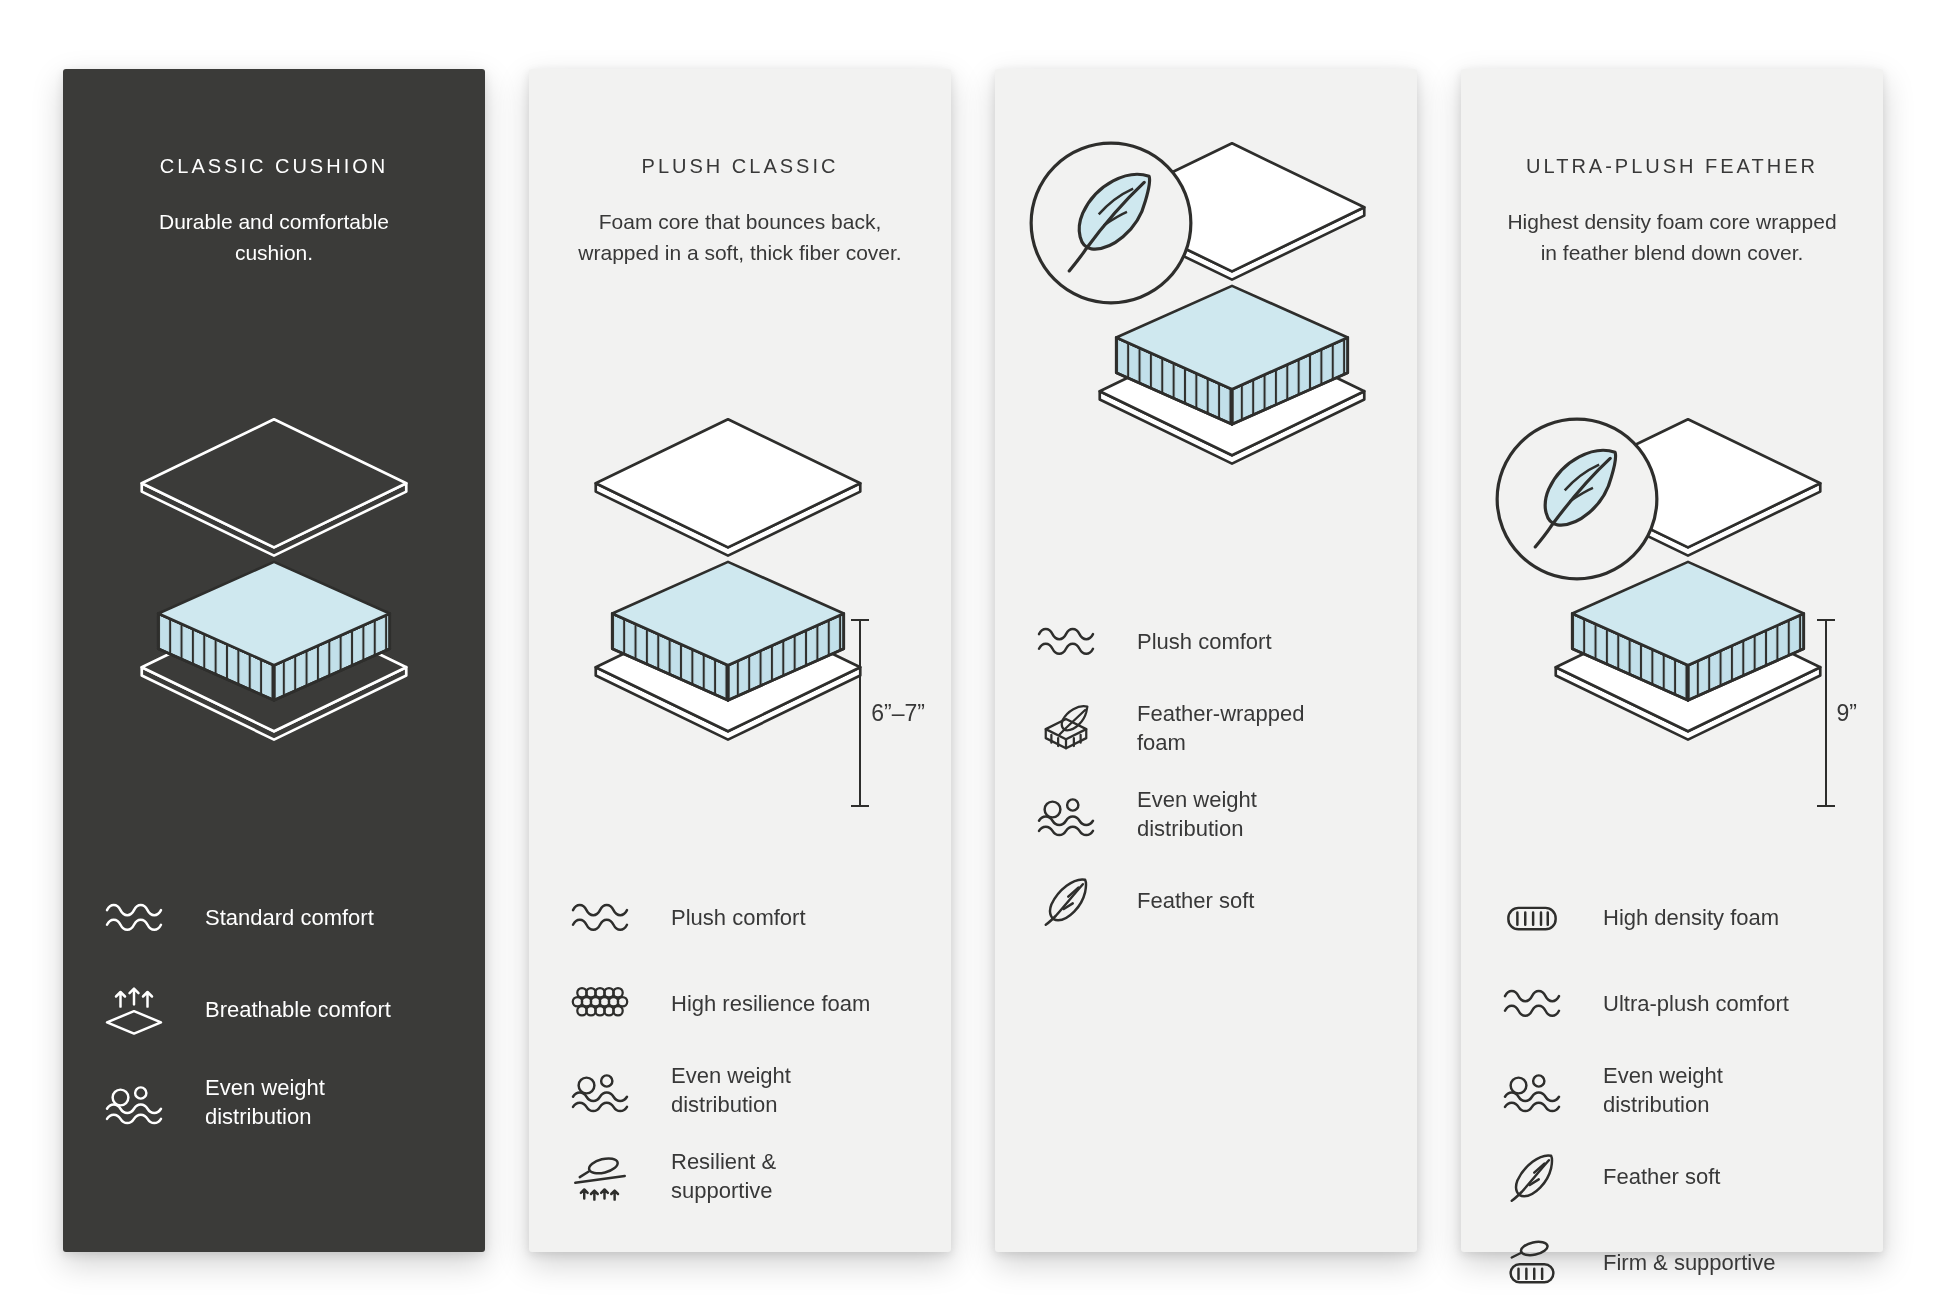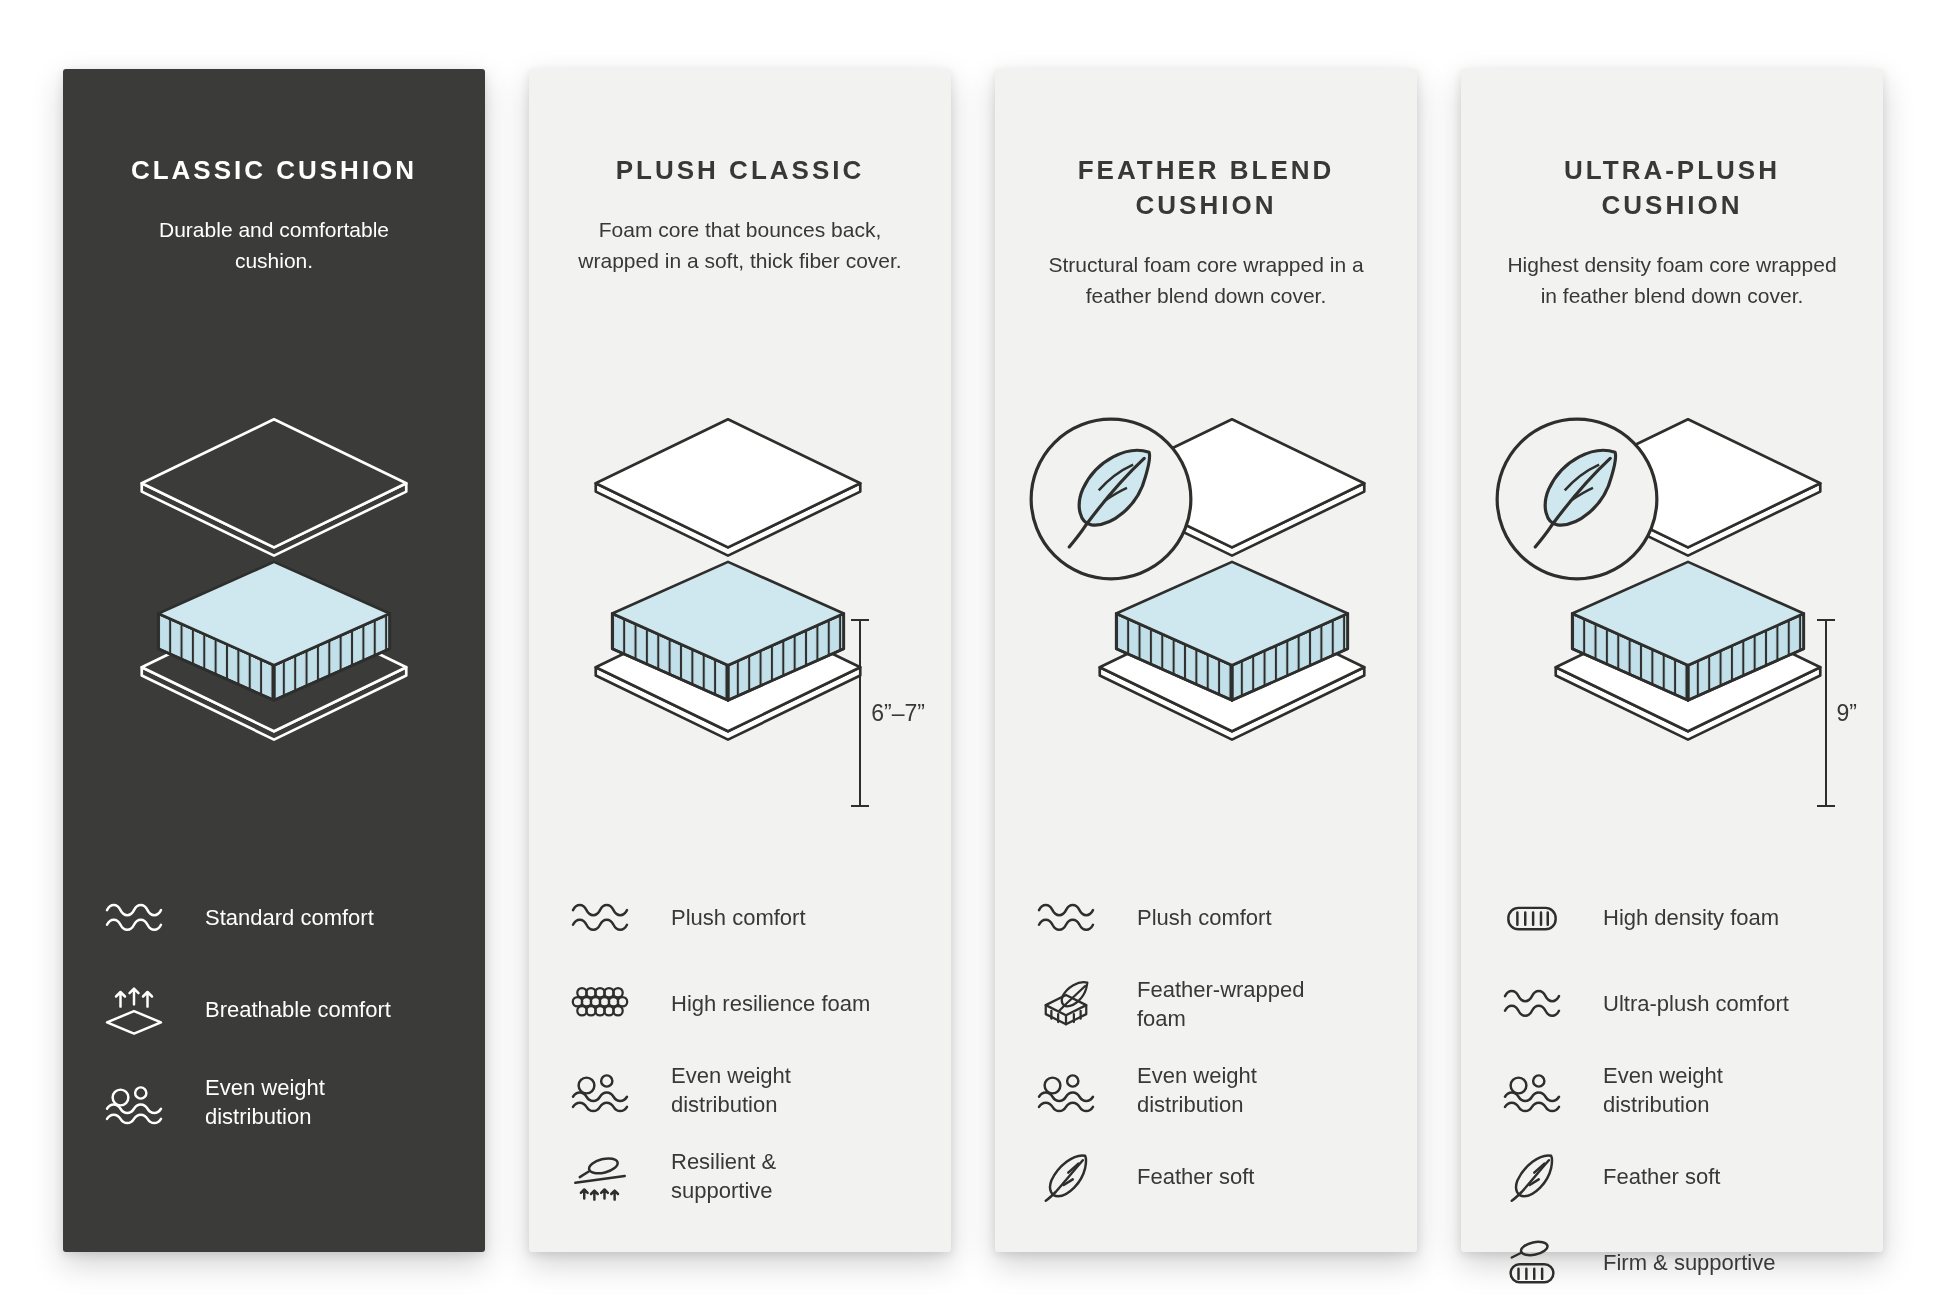--- a/index.html
+++ b/index.html
@@ -20,21 +20,21 @@
     padding:0 36px;
     position:relative;
     color:var(--text);
     box-shadow:0 12px 32px rgba(0,0,0,.18), 0 3px 10px rgba(0,0,0,.10);
   }
   .panel--dark  { --panel-fill:#3b3b39; --text:#ffffff; --line:#ffffff; --slab-fill:#3b3b39; }
   .panel--light { --panel-fill:#f2f2f1; --text:#383838; --line:#2e2e2c; --slab-fill:#ffffff; }
 
   .head { padding-top:84px; min-height:276px; text-align:center; }
   .title {
-    font-size:26px; font-weight:bold; letter-spacing:3px;
+    font-size:20px; font-weight:normal; letter-spacing:3px;
     line-height:1.34; max-width:320px; margin:0 auto;
   }
   .desc {
     margin:26px auto 0; font-size:21px; line-height:1.5; max-width:340px;
   }
   .desc--narrow { max-width:270px; }
 
   .illus { position:relative; height:452px; }
   .cushion { display:block; width:310px; margin:66px auto 0; }
   .cushion--left  { margin-left:8px;  }
@@ -283,24 +283,20 @@
             <svg class="feat-svg" viewBox="0 0 56 48">
               <use href="#sym-resilient"></use>
             </svg>
           </span>
         <span class="feat-label">Resilient &amp; supportive</span>
       </li>
     </ul>
   </section>
 
   <section class="panel panel--light">
-    <header class="head">
-      <h2 class="title">FEATHER BLEND CUSHION</h2>
-      <p class="desc">Structural foam core wrapped in a feather blend down cover.</p>
-    </header>
     <div class="illus">
       <svg class="cushion cushion--right" viewBox="0 0 300 322">
           <use href="#sym-cushion"></use>
         </svg>
       <svg class="badge" viewBox="0 0 140 140">
           <use href="#sym-feather-badge"></use>
         </svg>
     </div>
     <ul class="features">
       <li class="feat">
@@ -333,21 +329,21 @@
               <use href="#sym-feather"></use>
             </svg>
           </span>
         <span class="feat-label">Feather soft</span>
       </li>
     </ul>
   </section>
 
   <section class="panel panel--light">
     <header class="head">
-      <h2 class="title">ULTRA-PLUSH CUSHION</h2>
+      <h2 class="title">ULTRA-PLUSH FEATHER</h2>
       <p class="desc">Highest density foam core wrapped in feather blend down cover.</p>
     </header>
     <div class="illus">
       <svg class="cushion cushion--mid" viewBox="0 0 300 322">
           <use href="#sym-cushion"></use>
         </svg>
       <svg class="badge" viewBox="0 0 140 140">
           <use href="#sym-feather-badge"></use>
         </svg>
       <div class="measure">

